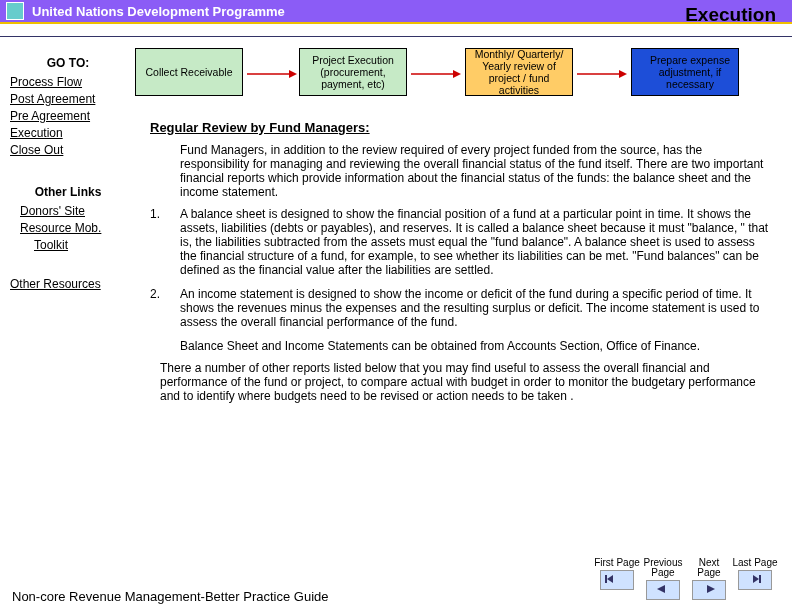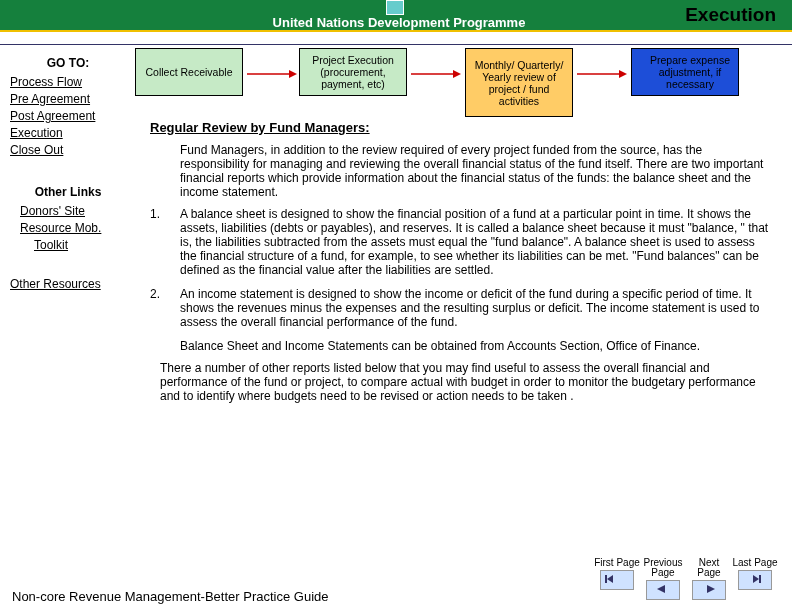--- a/index.html
+++ b/index.html
@@ -1,16 +1,16 @@
 <!DOCTYPE html>
 <html><head>
 <meta charset="utf-8">
 <style>
   body { margin:0; padding:0; font-family: Arial, Helvetica, sans-serif; font-size:11px; color:#000; width:792px; height:612px; background:#fff; position:relative; }
-  .header { height:30px; background:#15803d; display:flex; align-items:center; padding-left:6px;flex-direction:column; }
+  .header { height:22px; background:#8b5cf6; display:flex; align-items:center; padding-left:6px; }
   .logo { width:16px; height:16px; background:#6cc; margin-right:8px; border:1px solid #fff; }
   .header-title { color:#fff; font-weight:bold; font-size:13px; }
   .gold-line { height:2px; background:#f0c000; }
   .blue-line { height:1px; background:#336; }
   .page-title { position:absolute; right:16px; top:4px; font-size:19px; font-weight:bold; color:#000; z-index:5; }
   .sidebar { position:absolute; left:10px; top:50px; width:116px; }
   .side-heading { font-weight:bold; font-size:12px; margin:6px 0 4px 0;text-align:center; }
   .side-link { display:block; text-decoration:underline; color:#000; font-size:12px; line-height:17px; }
   .side-link.indent { margin-left:10px; }
   .flow { position:absolute; left:135px; top:48px; width:650px; height:70px; }
@@ -38,43 +38,43 @@
   <div class="logo"></div>
   <span class="header-title">United Nations Development Programme</span>
 </div>
 <div class="gold-line"></div>
 <div class="page-title">Execution</div>
 <div class="blue-line" style="margin-top:12px"></div>
 
 <div class="sidebar">
   <div class="side-heading">GO TO:</div>
   <a class="side-link" href="#">Process Flow</a>
+  <a class="side-link" href="#">Post Agreement</a>
   <a class="side-link" href="#">Pre Agreement</a>
-  <a class="side-link" href="#">Post Agreement</a>
   <a class="side-link" href="#">Execution</a>
   <a class="side-link" href="#">Close Out</a>
   <div class="side-heading" style="margin-top:26px">Other Links</div>
   <a class="side-link indent" href="#">Donors' Site</a>
   <a class="side-link indent" href="#">Resource Mob.</a>
   <a class="side-link indent" href="#" style="margin-left:24px">Toolkit</a>
   <a class="side-link" href="#" style="margin-top:22px;display:block;font-weight:normal">Other Resources</a>
 </div>
 
 <div class="flow">
   <div class="fbox green" style="left:0px">Collect Receivable</div>
   <svg style="position:absolute;left:112px;top:22px" width="50" height="8">
       <line x1="0" y1="4" x2="42" y2="4" stroke="#cc0000" stroke-width="1.5"></line>
       <polygon points="42,0 50,4 42,8" fill="#cc0000"></polygon>
     </svg>
   <div class="fbox green" style="left:164px">Project Execution (procurement, payment, etc)</div>
   <svg style="position:absolute;left:276px;top:22px" width="50" height="8">
       <line x1="0" y1="4" x2="42" y2="4" stroke="#cc0000" stroke-width="1.5"></line>
       <polygon points="42,0 50,4 42,8" fill="#cc0000"></polygon>
     </svg>
-  <div class="fbox orange" style="left:330px;height:69px">Monthly/ Quarterly/ Yearly review of project / fund activities</div>
+  <div class="fbox orange" style="left:330px;height:48px">Monthly/ Quarterly/ Yearly review of project / fund activities</div>
   <svg style="position:absolute;left:442px;top:22px" width="50" height="8">
       <line x1="0" y1="4" x2="42" y2="4" stroke="#cc0000" stroke-width="1.5"></line>
       <polygon points="42,0 50,4 42,8" fill="#cc0000"></polygon>
     </svg>
   <div class="fbox white" style="left:496px">Prepare expense adjustment, if necessary</div>
 </div>
 
 <div class="main-text">
   <div class="subhead">Regular Review by Fund Managers:</div>
   <div class="para" style="margin-left:30px">Fund Managers, in addition to the review required of every project funded from the source, has the responsibility for managing and reviewing the overall financial status of the fund itself.  There are two important financial reports which provide information about the  financial status of the funds: the balance sheet and  the income statement.</div>

